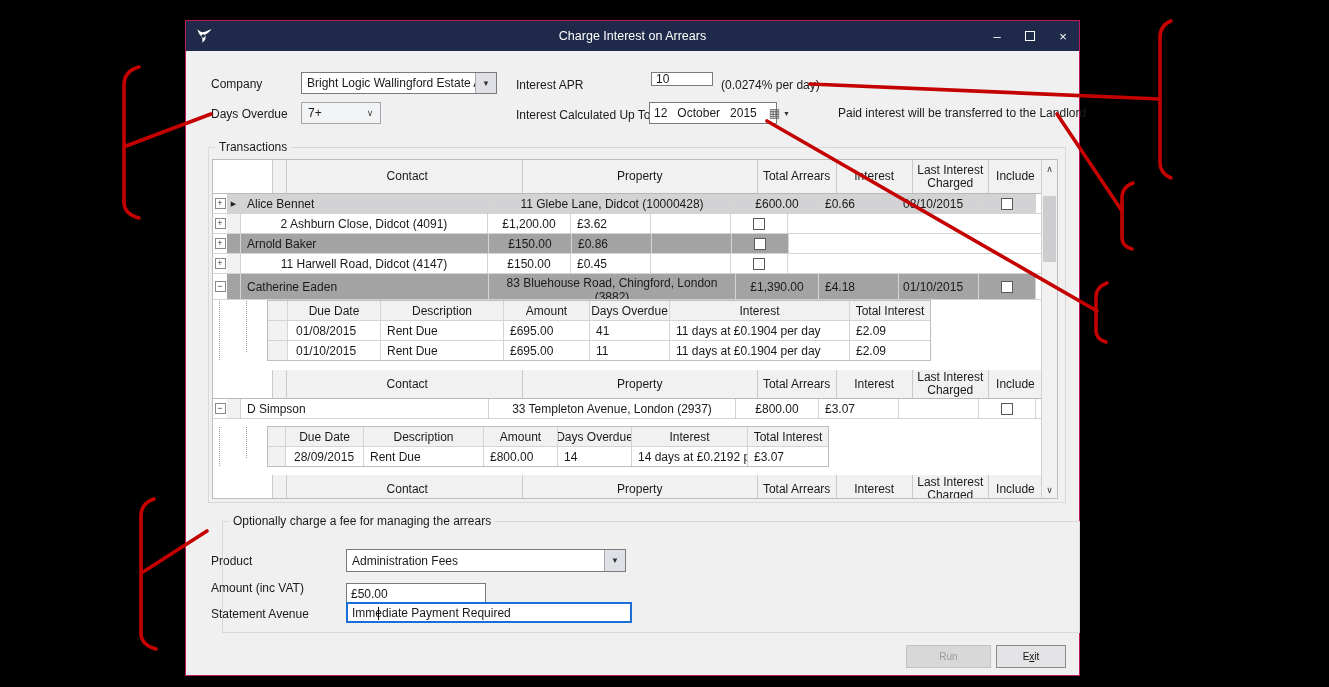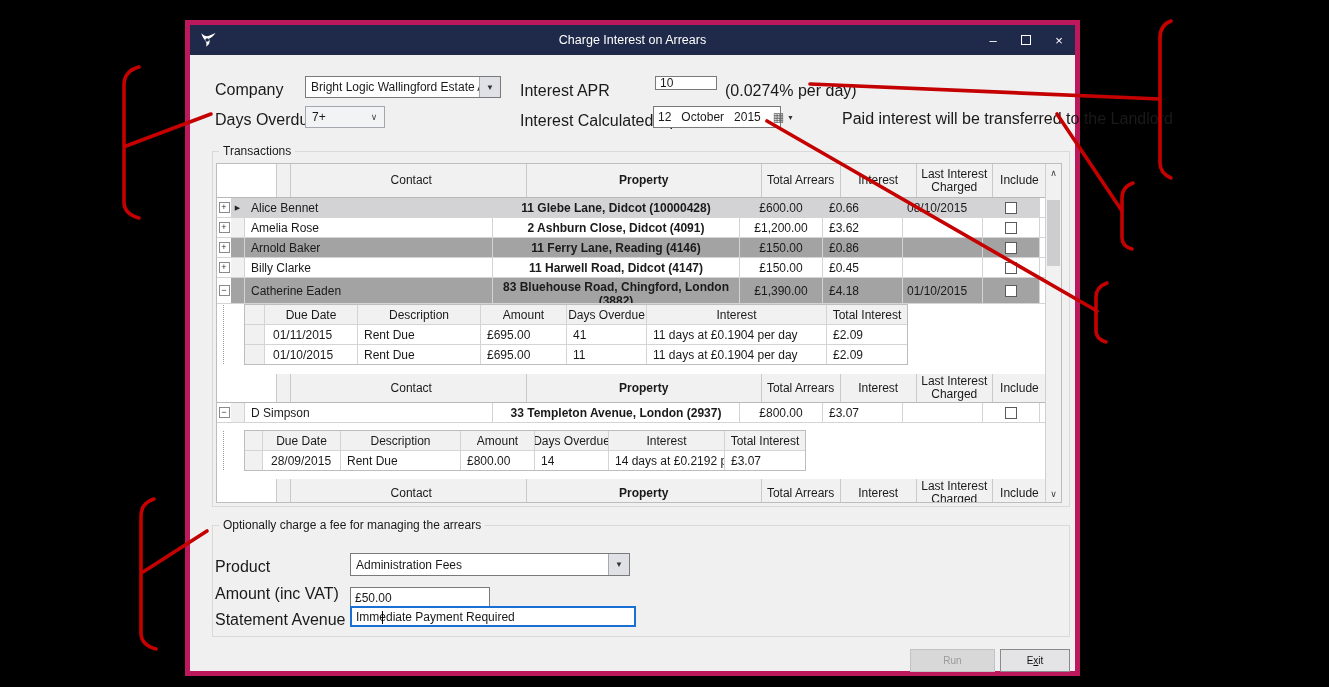--- a/index.html
+++ b/index.html
@@ -1,29 +1,29 @@
 <!DOCTYPE html>
 <html><head>
 <meta charset="utf-8">
 <style>
   html,body{margin:0;padding:0;background:#000;}
   body{width:1329px;height:687px;position:relative;overflow:hidden;
        font-family:"Liberation Sans","DejaVu Sans",sans-serif;color:#1a1a1a;}
   .win{position:absolute;left:185px;top:20px;width:895px;height:656px;
-       background:#f0f0f1;border:5px solid #be185d;box-sizing:border-box;}
+       background:#f0f0f1;border:1px solid #be185d;box-sizing:border-box;}
   
   .titlebar{position:absolute;left:0;top:0;right:0;height:30px;background:#1f2a4a;
             display:flex;align-items:center;color:#fff;}
   .titlebar .logo{width:20px;height:20px;margin-left:8px;}
   .titlebar .t{position:absolute;left:0;right:0;text-align:center;font-size:12.5px;color:#fff;}
   .winbtns{position:absolute;right:10px;top:0;height:30px;display:flex;align-items:center;gap:22px;}
   .wb{color:#fff;font-size:13px;width:12px;text-align:center;cursor:default;}
   .wb-max{width:10px;height:10px;border:1.5px solid #fff;box-sizing:border-box;}
   
-  .lbl{position:absolute;font-size:16px;white-space:nowrap;}
+  .lbl{position:absolute;font-size:12px;white-space:nowrap;}
   .tb{position:absolute;background:#fff;border:1px solid #7a7a7a;box-sizing:border-box;
       font-size:12px;display:flex;align-items:center;padding:0 4px;white-space:nowrap;}
   .combo{position:absolute;background:#fff;border:1px solid #7a7a7a;box-sizing:border-box;
          display:flex;align-items:center;font-size:12px;}
   .combo .tx{flex:1;padding:0 5px;white-space:nowrap;overflow:hidden;}
   .combo .btn{width:20px;align-self:stretch;background:#dfe1e6;border-left:1px solid #a9a9ad;
               display:flex;align-items:center;justify-content:center;font-size:8px;color:#333;}
   .flatcombo{position:absolute;background:#f2f3f5;border:1px solid #a2a7ad;box-sizing:border-box;
              display:flex;align-items:center;font-size:12px;}
   .flatcombo .tx{flex:1;padding:0 6px;}
@@ -44,33 +44,33 @@
   .row{display:flex;border-bottom:1px solid #d4d4d4;background:#fff;position:relative;}
   .cell{box-sizing:border-box;border-right:1px solid #d4d4d4;font-size:12px;
         display:flex;align-items:center;overflow:hidden;white-space:nowrap;}
   .hdr .cell{background:#f1f1f1;justify-content:center;text-align:center;line-height:13px;
              border-right:1px solid #c9c9c9;white-space:normal;}
   .hdr{border-bottom:1px solid #b9b9b9;padding-left:47px;}
   .h33{height:33px;}.h28{height:28px;}.h19{height:19px;}.h25{height:25px;}
   .c-tree{width:14px;background:#fff;border-right:none;justify-content:center;position:relative;}
   .c-rh{width:14px;background:#f1f1f1;justify-content:center;}
   .c-contact{width:248px;padding-left:6px;}
-  .c-prop{width:247px;justify-content:center;text-align:center;font-weight:bold;}
+  .c-prop{width:247px;justify-content:center;text-align:center;}
   .c-arr{width:83px;justify-content:center;}
   .c-int{width:80px;padding-left:6px;}
   .c-last{width:80px;padding-left:4px;}
   .c-inc{width:57px;justify-content:center;border-right:1px solid #d4d4d4;}
   .sel .cell{background:#d3d3d5;}
   .alt .cell{background:#a3a3a3;}
   .cath .c-prop{flex-direction:column;justify-content:flex-start;padding-top:2px;line-height:14px;}
   .expand{width:11px;height:11px;border:1px solid #8a8a8a;background:#fff;box-sizing:border-box;
           font-size:9px;line-height:8px;text-align:center;color:#333;z-index:2;}
   .marker{font-size:7px;color:#222;}
   .cb{width:12px;height:12px;border:1px solid #5a5a5a;background:#fff;box-sizing:border-box;}
-  .subwrap{position:relative;margin-left:27px;width:662px;border:1px solid #bdbdbd;
+  .subwrap{position:relative;margin-left:54px;width:662px;border:1px solid #bdbdbd;
            border-bottom:1px solid #bdbdbd;box-sizing:content-box;background:#fff;}
   .subwrap2{width:560px;}
   .subwrap::before{content:"";position:absolute;left:-22px;top:0;bottom:8px;border-left:1px dotted #9a9a9a;}
   .s-rh{width:20px;background:#f1f1f1;}
   .s-due{width:93px;padding-left:8px;}
   .s-desc{width:123px;padding-left:6px;}
   .s-amt{width:86px;padding-left:6px;}
   .s-days{width:80px;padding-left:6px;}
   .s-int{width:180px;padding-left:6px;}
   .s-tot{width:80px;padding-left:6px;border-right:none;}
@@ -180,49 +180,46 @@
           <div class="cell c-last">08/10/2015</div>
           <div class="cell c-inc">
               <span class="cb"></span>
             </div>
         </div>
         <div class="row h19">
           <div class="cell c-tree">
               <span class="expand">+</span>
             </div>
           <div class="cell c-rh"></div>
-          <div class="cell c-contact">Amelia Rose</div>
           <div class="cell c-prop">2 Ashburn Close, Didcot (4091)</div>
           <div class="cell c-arr">£1,200.00</div>
           <div class="cell c-int">£3.62</div>
           <div class="cell c-last"></div>
           <div class="cell c-inc">
               <span class="cb"></span>
             </div>
         </div>
         <div class="row h19 alt">
           <div class="cell c-tree" style="background:#fff;">
               <span class="expand">+</span>
             </div>
           <div class="cell c-rh"></div>
           <div class="cell c-contact">Arnold Baker</div>
-          <div class="cell c-prop">11 Ferry Lane, Reading (4146)</div>
           <div class="cell c-arr">£150.00</div>
           <div class="cell c-int">£0.86</div>
           <div class="cell c-last"></div>
           <div class="cell c-inc">
               <span class="cb"></span>
             </div>
         </div>
         <div class="row h19">
           <div class="cell c-tree">
               <span class="expand">+</span>
             </div>
           <div class="cell c-rh"></div>
-          <div class="cell c-contact">Billy Clarke</div>
           <div class="cell c-prop">11 Harwell Road, Didcot (4147)</div>
           <div class="cell c-arr">£150.00</div>
           <div class="cell c-int">£0.45</div>
           <div class="cell c-last"></div>
           <div class="cell c-inc">
               <span class="cb"></span>
             </div>
         </div>
         <div class="row h25 alt cath">
           <div class="cell c-tree h25" style="background:#fff;">
@@ -247,21 +244,21 @@
             <div class="cell s-rh"></div>
             <div class="cell s-due">Due Date</div>
             <div class="cell s-desc">Description</div>
             <div class="cell s-amt">Amount</div>
             <div class="cell s-days">Days Overdue</div>
             <div class="cell s-int">Interest</div>
             <div class="cell s-tot">Total Interest</div>
           </div>
           <div class="row h19">
             <div class="cell s-rh"></div>
-            <div class="cell s-due">01/11/2015</div>
+            <div class="cell s-due">01/08/2015</div>
             <div class="cell s-desc">Rent Due</div>
             <div class="cell s-amt">£695.00</div>
             <div class="cell s-days">41</div>
             <div class="cell s-int">11 days at £0.1904 per day</div>
             <div class="cell s-tot">£2.09</div>
           </div>
           <div class="row h19" style="border-bottom:none;">
             <div class="cell s-rh"></div>
             <div class="cell s-due">01/10/2015</div>
             <div class="cell s-desc">Rent Due</div>
@@ -338,21 +335,21 @@
       </div>
 
       <div class="vsb">
         <div class="up">∧</div>
         <div class="thumb"></div>
         <div class="dn">∨</div>
       </div>
     </div>
   </div>
 
-  <div class="gbox" style="left:22px;top:500px;width:858px;height:112px;">
+  <div class="gbox" style="left:36px;top:500px;width:858px;height:112px;">
     <div class="glabel">Optionally charge a fee for managing the arrears</div>
   </div>
   <div class="lbl" style="left:25px;top:533px;">Product</div>
   <div class="combo" style="left:160px;top:528px;width:280px;height:23px;">
     <span class="tx">Administration Fees</span>
     <span class="btn">▼</span>
   </div>
   <div class="lbl" style="left:25px;top:560px;">Amount (inc VAT)</div>
   <div class="tb" style="left:160px;top:562px;width:140px;height:22px;">£50.00</div>
   <div class="lbl" style="left:25px;top:586px;">Statement Avenue</div>

